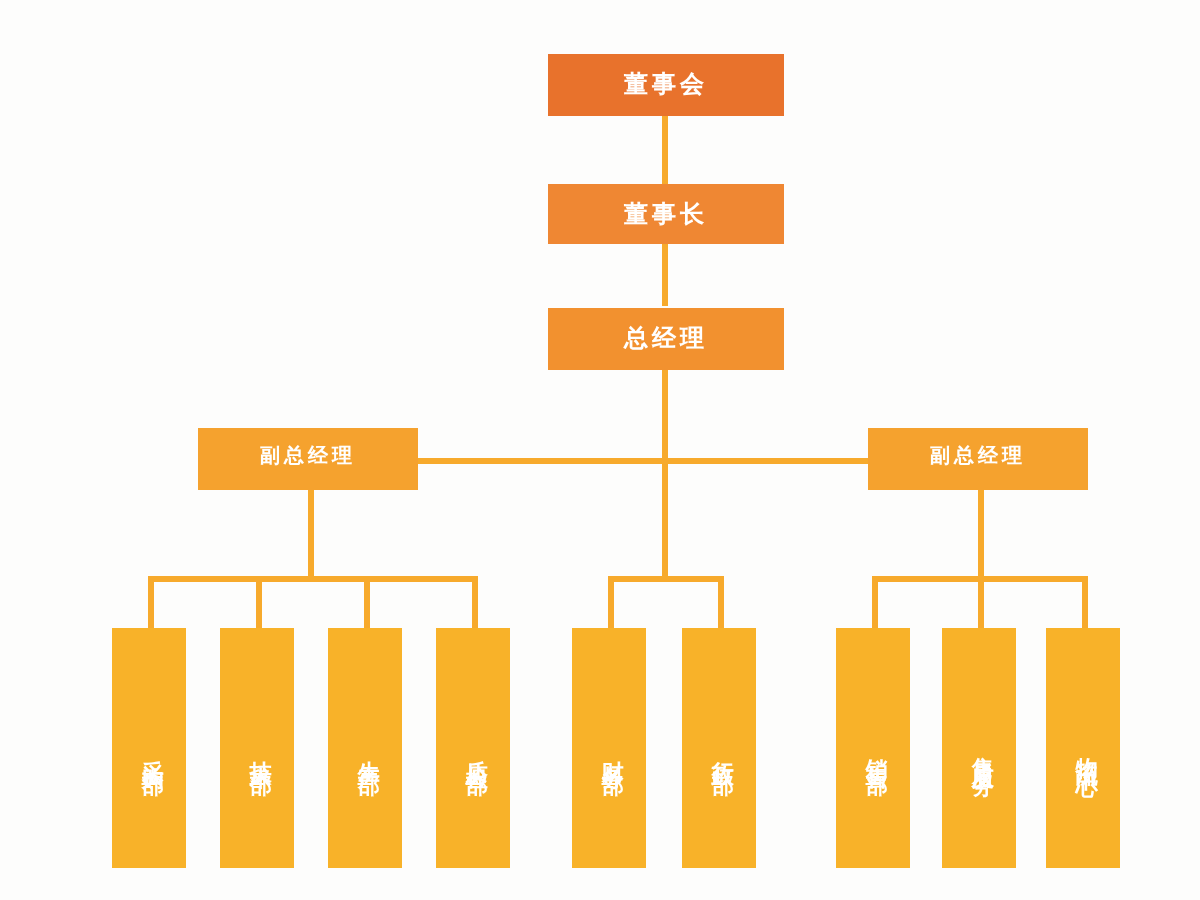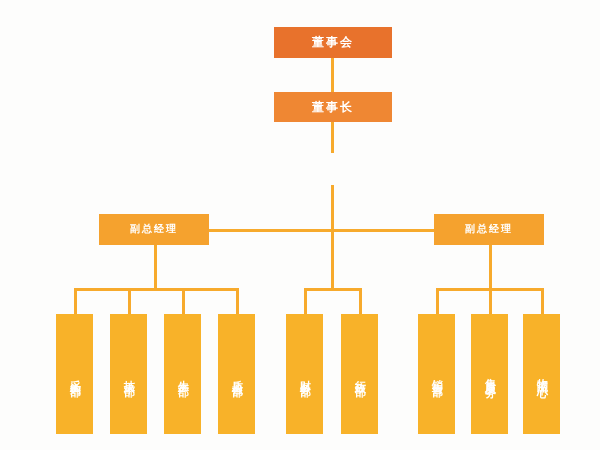--- a/index.html
+++ b/index.html
@@ -97,20 +97,21 @@
 
   <div class="conn conn-h" style="left:436px; top:288px; width:108px;"></div>
   <div class="conn conn-v" style="left:436px; top:288px; height:26px;"></div>
   <div class="conn conn-v" style="left:489px; top:288px; height:26px;"></div>
   <div class="conn conn-v" style="left:541px; top:288px; height:26px;"></div>
 
   <div class="node level-chair" style="left:274px; top:92px; width:118px; height:30px;">董事长</div>
 
   <div class="node level-top" style="left:274px; top:27px; width:118px; height:31px;">董事会</div>
 
+  <div class="node level-gm" style="left:274px; top:154px; width:118px; height:31px;">总经理</div>
 
   <div class="node level-vgm" style="left:99px; top:214px; width:110px; height:31px;">副总经理</div>
 
   <div class="node level-vgm" style="left:434px; top:214px; width:110px; height:31px;">副总经理</div>
 
   <div class="node level-dept" style="left:56px; top:314px; width:37px; height:120px;">采购部</div>
   <div class="node level-dept" style="left:110px; top:314px; width:37px; height:120px;">技术部</div>
   <div class="node level-dept" style="left:164px; top:314px; width:37px; height:120px;">生产部</div>
   <div class="node level-dept" style="left:218px; top:314px; width:37px; height:120px;">质检部</div>
 

